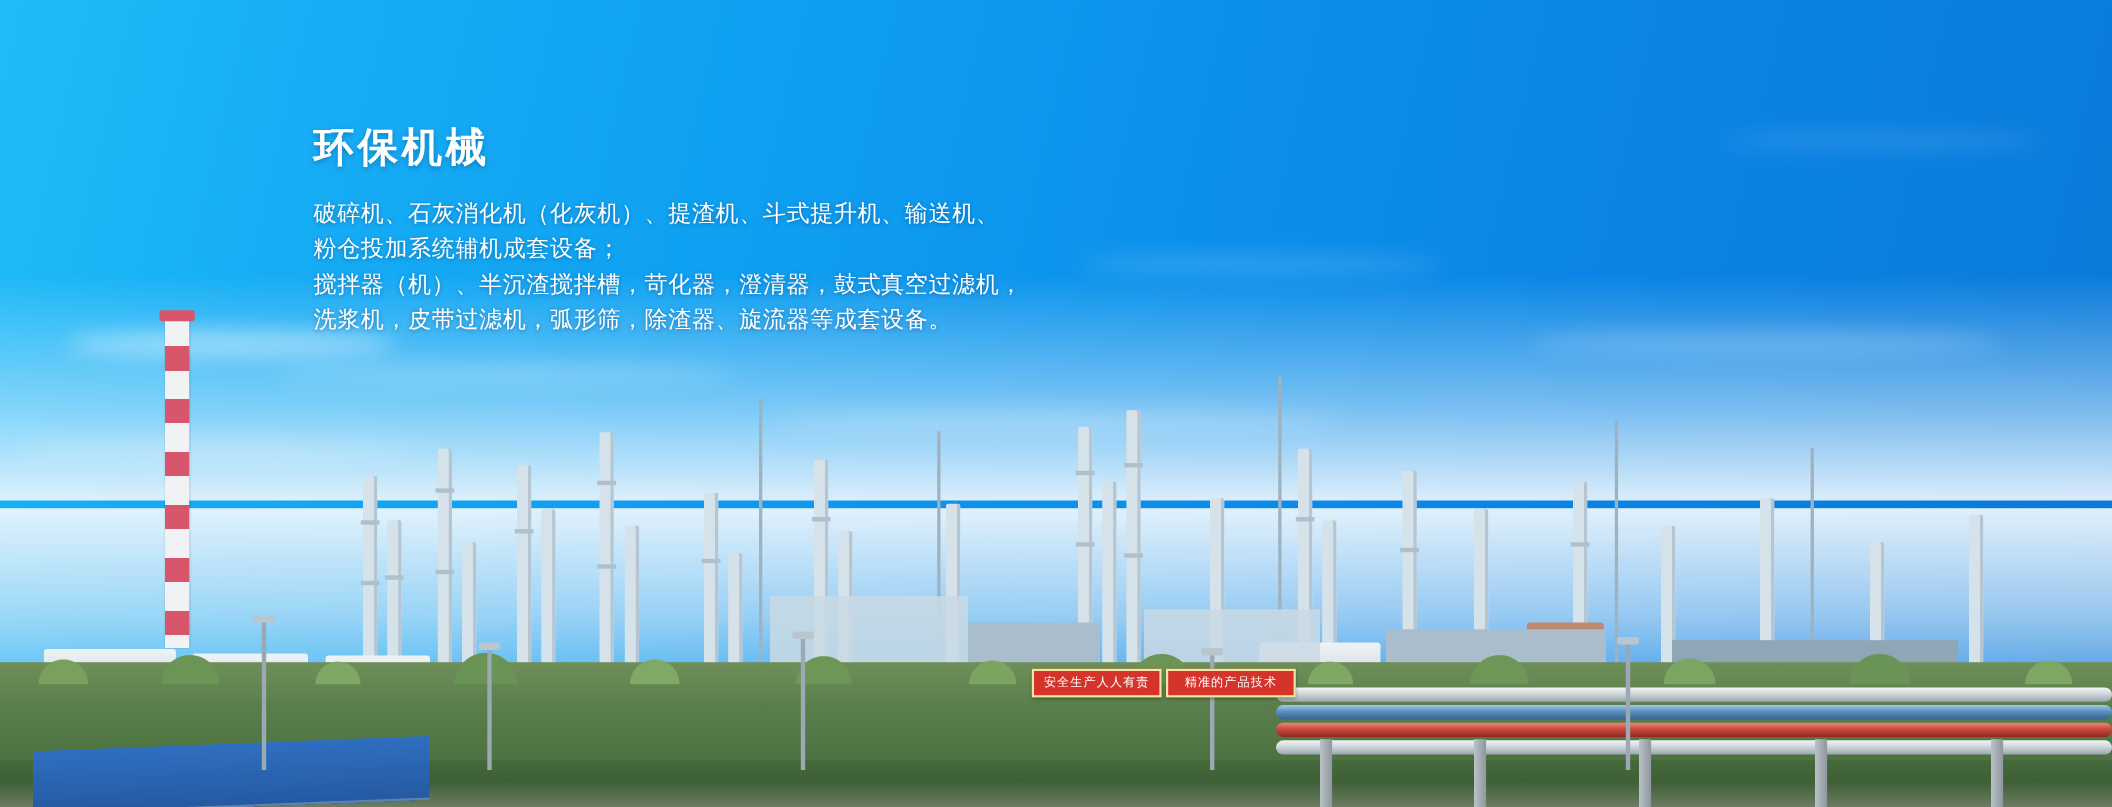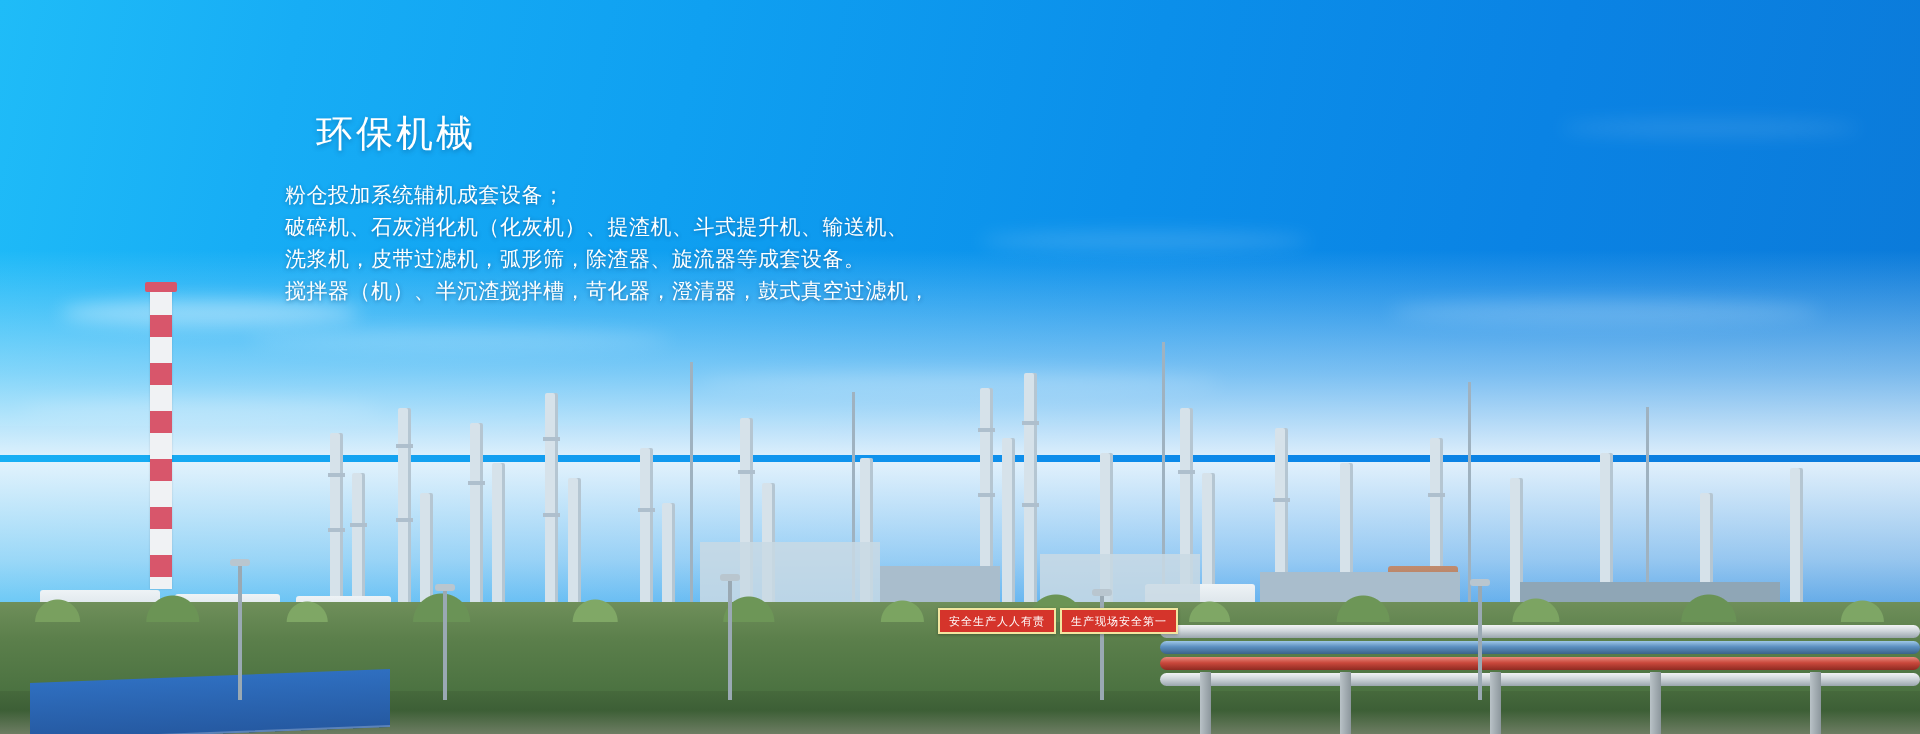--- a/index.html
+++ b/index.html
@@ -117,22 +117,22 @@
   .content{ position:absolute; left:285px; top:95px; width:1000px; z-index:40; }
 
   .headline{
     font-size:62px; font-weight:bold; color:#d8241d; letter-spacing:2px;
     line-height:1.18; white-space:nowrap;
     -webkit-text-stroke:7px #ffffff;
     paint-order:stroke fill;
     text-shadow:0 3px 4px rgba(0,40,80,.22);
   }
   .subtitle{
-    margin-top:14px; font-size:37px; font-weight:normal; color:#ffffff;
-    letter-spacing:3px; text-shadow:0 2px 5px rgba(0,50,95,.35);margin-left:31px;
+    margin-top:14px; font-size:37px; font-weight:bold; color:#ffffff;
+    letter-spacing:3px; text-shadow:0 2px 5px rgba(0,50,95,.35);
   }
   .desc{ margin-top:20px; color:#ffffff; font-size:21px; line-height:1.52;
     letter-spacing:.5px; text-shadow:0 1px 4px rgba(0,45,90,.45); }
   .desc .line{ white-space:nowrap; }
 </style>
 </head>
 <body>
 
 <div class="banner">
 
@@ -244,26 +244,26 @@
 
     <div class="roof"></div>
 
     <div class="lamp" style="left:238px; height:135px;"></div>
     <div class="lamp" style="left:443px; height:110px;"></div>
     <div class="lamp" style="left:728px; height:120px;"></div>
     <div class="lamp" style="left:1100px;height:105px;"></div>
     <div class="lamp" style="left:1478px;height:115px;"></div>
 
     <div class="banner-sign" style="left:938px; bottom:100px; width:118px;">安全生产人人有责</div>
-    <div class="banner-sign" style="left:1060px; bottom:100px; width:118px;">生产现场安全第一</div>
+    <div class="banner-sign" style="left:1060px; bottom:100px; width:118px;">精准的产品技术</div>
   </div>
 
   <div class="content">
     <div class="subtitle">环保机械</div>
     <div class="desc">
+      <div class="line">破碎机、石灰消化机（化灰机）、提渣机、斗式提升机、输送机、</div>
       <div class="line">粉仓投加系统辅机成套设备；</div>
-      <div class="line">破碎机、石灰消化机（化灰机）、提渣机、斗式提升机、输送机、</div>
+      <div class="line">搅拌器（机）、半沉渣搅拌槽，苛化器，澄清器，鼓式真空过滤机，</div>
       <div class="line">洗浆机，皮带过滤机，弧形筛，除渣器、旋流器等成套设备。</div>
-      <div class="line">搅拌器（机）、半沉渣搅拌槽，苛化器，澄清器，鼓式真空过滤机，</div>
     </div>
   </div>
 
 </div>
 
 </body></html>

